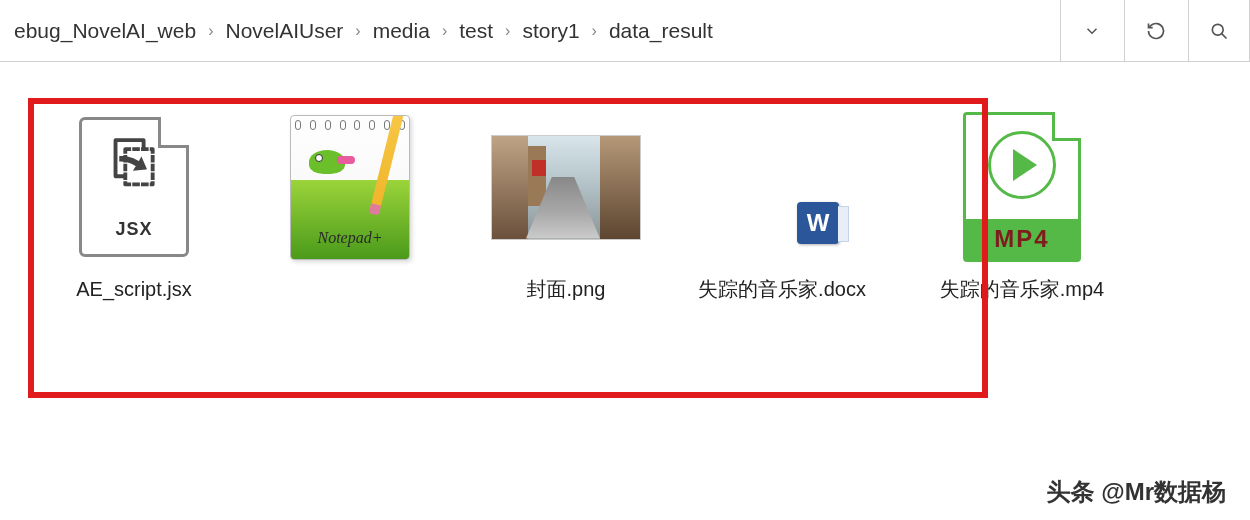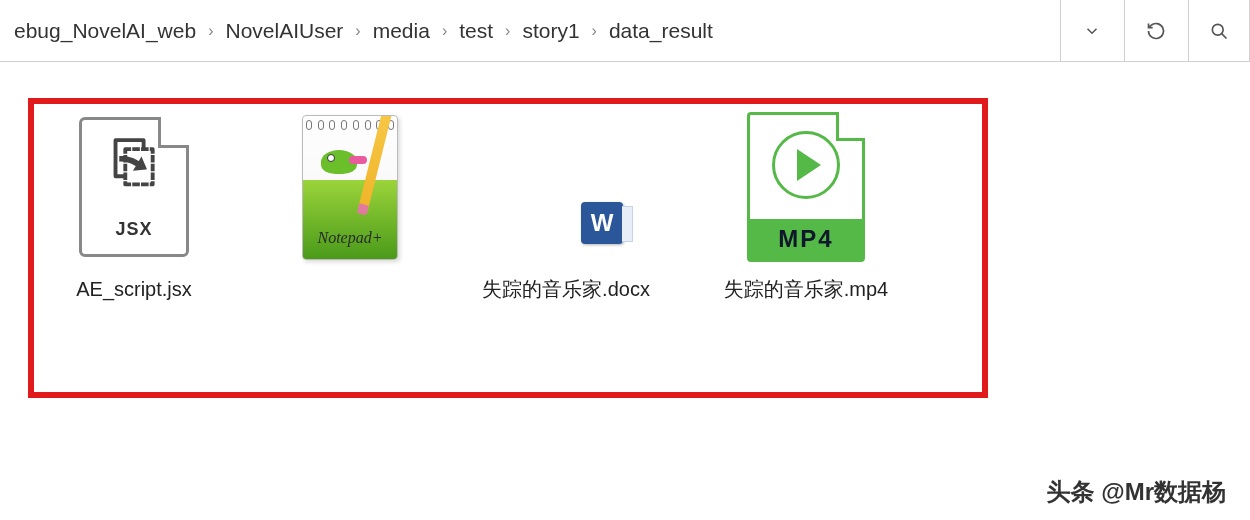--- a/index.html
+++ b/index.html
@@ -102,21 +102,21 @@
     }
     
     .jsx-page {
       width: 110px; height: 140px; border: 3px solid #888; border-radius: 6px 18px 6px 6px;
       background: #fff; position: relative; display:flex; flex-direction:column; justify-content:space-between; align-items:center; padding:14px 0;
     }
     .jsx-page::before{content:'';position:absolute;top:-3px;right:-3px;width:28px;height:28px;border-left:3px solid #888;border-bottom:3px solid #888;background:#fff;border-top-right-radius:6px;}
     .jsx-glyph{font-size:54px;font-weight:900;color:#444;line-height:1;}
     .jsx-label{font-size:18px;font-weight:700;color:#333;letter-spacing:1px;}
     
-    .notepad {width:96px;height:145px;background:linear-gradient(#fefefe,#f5f5f5);border:1px solid #bbb;border-radius:4px;position:relative;overflow:hidden;box-shadow:2px 2px 4px rgba(0,0,0,.15);}
+    .notepad {width:120px;height:145px;background:linear-gradient(#fefefe,#f5f5f5);border:1px solid #bbb;border-radius:4px;position:relative;overflow:hidden;box-shadow:2px 2px 4px rgba(0,0,0,.15);}
     .notepad .spiral{position:absolute;top:4px;left:0;right:0;height:14px;display:flex;justify-content:space-around;}
     .notepad .spiral span{width:6px;height:10px;border:1.5px solid #777;border-radius:3px;background:#fff;}
     .notepad .grass{position:absolute;bottom:0;left:0;right:0;height:55%;background:linear-gradient(#9bd43a,#4a9a1a);}
     .notepad .chameleon{position:absolute;top:34px;left:18px;width:36px;height:24px;background:#6bbf2a;border-radius:50% 50% 40% 40%;}
     .notepad .chameleon::after{content:'';position:absolute;right:-10px;top:6px;width:18px;height:8px;background:#e85c9e;border-radius:4px;}
     .notepad .eye{position:absolute;top:4px;left:6px;width:8px;height:8px;background:#fff;border-radius:50%;border:1px solid #333;}
     .notepad .npp-text{position:absolute;bottom:12px;left:0;right:0;text-align:center;font-family:cursive;font-size:16px;color:#2a2a2a;font-style:italic;}
     .notepad .pencil{position:absolute;top:-14px;right:16px;width:10px;height:110px;background:linear-gradient(#f7c948,#f0b429);transform:rotate(14deg);border-radius:2px;}
     .notepad .pencil::before{content:'';position:absolute;top:-12px;left:-2px;width:14px;height:14px;background:#f0d6a0;clip-path:polygon(50% 0,100% 100%,0 100%);}
     .notepad .pencil::after{content:'';position:absolute;bottom:-4px;left:0;width:10px;height:10px;background:#e07a9e;border-radius:0 0 3px 3px;}
@@ -130,21 +130,21 @@
     .img-thumb .red{position:absolute;left:40px;top:24px;width:14px;height:16px;background:#c03028;}
     
     .word-wrap{position:relative;width:150px;height:150px;}
     .word-badge{position:absolute;right:18px;bottom:18px;width:42px;height:42px;background:#2b579a;border-radius:4px;display:flex;align-items:center;justify-content:center;color:#fff;font-weight:700;font-size:24px;box-shadow:1px 1px 3px rgba(0,0,0,.3);}
     .word-badge::after{content:'';position:absolute;right:-10px;top:4px;width:10px;height:34px;background:#e8eef7;border:1px solid #c5d3e8;border-left:none;}
     
     .mp4-page{width:118px;height:150px;border:3px solid #55b948;border-radius:4px 18px 4px 4px;background:#fff;position:relative;display:flex;flex-direction:column;align-items:center;justify-content:space-between;padding:16px 0 0;}
     .mp4-page::before{content:'';position:absolute;top:-3px;right:-3px;width:26px;height:26px;border-left:3px solid #55b948;border-bottom:3px solid #55b948;background:#fff;}
     .mp4-play{width:68px;height:68px;border:3px solid #55b948;border-radius:50%;display:flex;align-items:center;justify-content:center;}
     .mp4-play span{width:0;height:0;border-left:24px solid #55b948;border-top:16px solid transparent;border-bottom:16px solid transparent;margin-left:6px;}
-    .mp4-band{width:100%;height:40px;background:#55b948;color:#0f172a;font-weight:700;font-size:24px;display:flex;align-items:center;justify-content:center;letter-spacing:2px;}
+    .mp4-band{width:100%;height:40px;background:#55b948;color:#7f1d1d;font-weight:700;font-size:24px;display:flex;align-items:center;justify-content:center;letter-spacing:2px;}
   </style>
 </head>
 <body>
 
 <div class="toolbar">
   <div class="breadcrumb">
     <span class="crumb">ebug_NovelAI_web</span>
     <span class="crumb-sep">›</span>
     <span class="crumb">NovelAIUser</span>
     <span class="crumb-sep">›</span>
@@ -206,20 +206,33 @@
           <div class="grass"></div>
           <div class="chameleon">
               <span class="eye"></span>
             </div>
           <div class="npp-text">Notepad+</div>
           <div class="pencil"></div>
         </div>
       </div>
     </div>
 
+    <div class="file-item">
+      <div class="file-icon">
+        <div class="img-thumb">
+          <div class="sky"></div>
+          <div class="bl"></div>
+          <div class="bl2"></div>
+          <div class="br"></div>
+          <div class="street"></div>
+          <div class="red"></div>
+        </div>
+      </div>
+      <div class="file-label">封面.png</div>
+    </div>
 
     <div class="file-item">
       <div class="file-icon">
         <div class="word-wrap">
           <div class="word-badge">W</div>
         </div>
       </div>
       <div class="file-label">失踪的音乐家.docx</div>
     </div>
 

